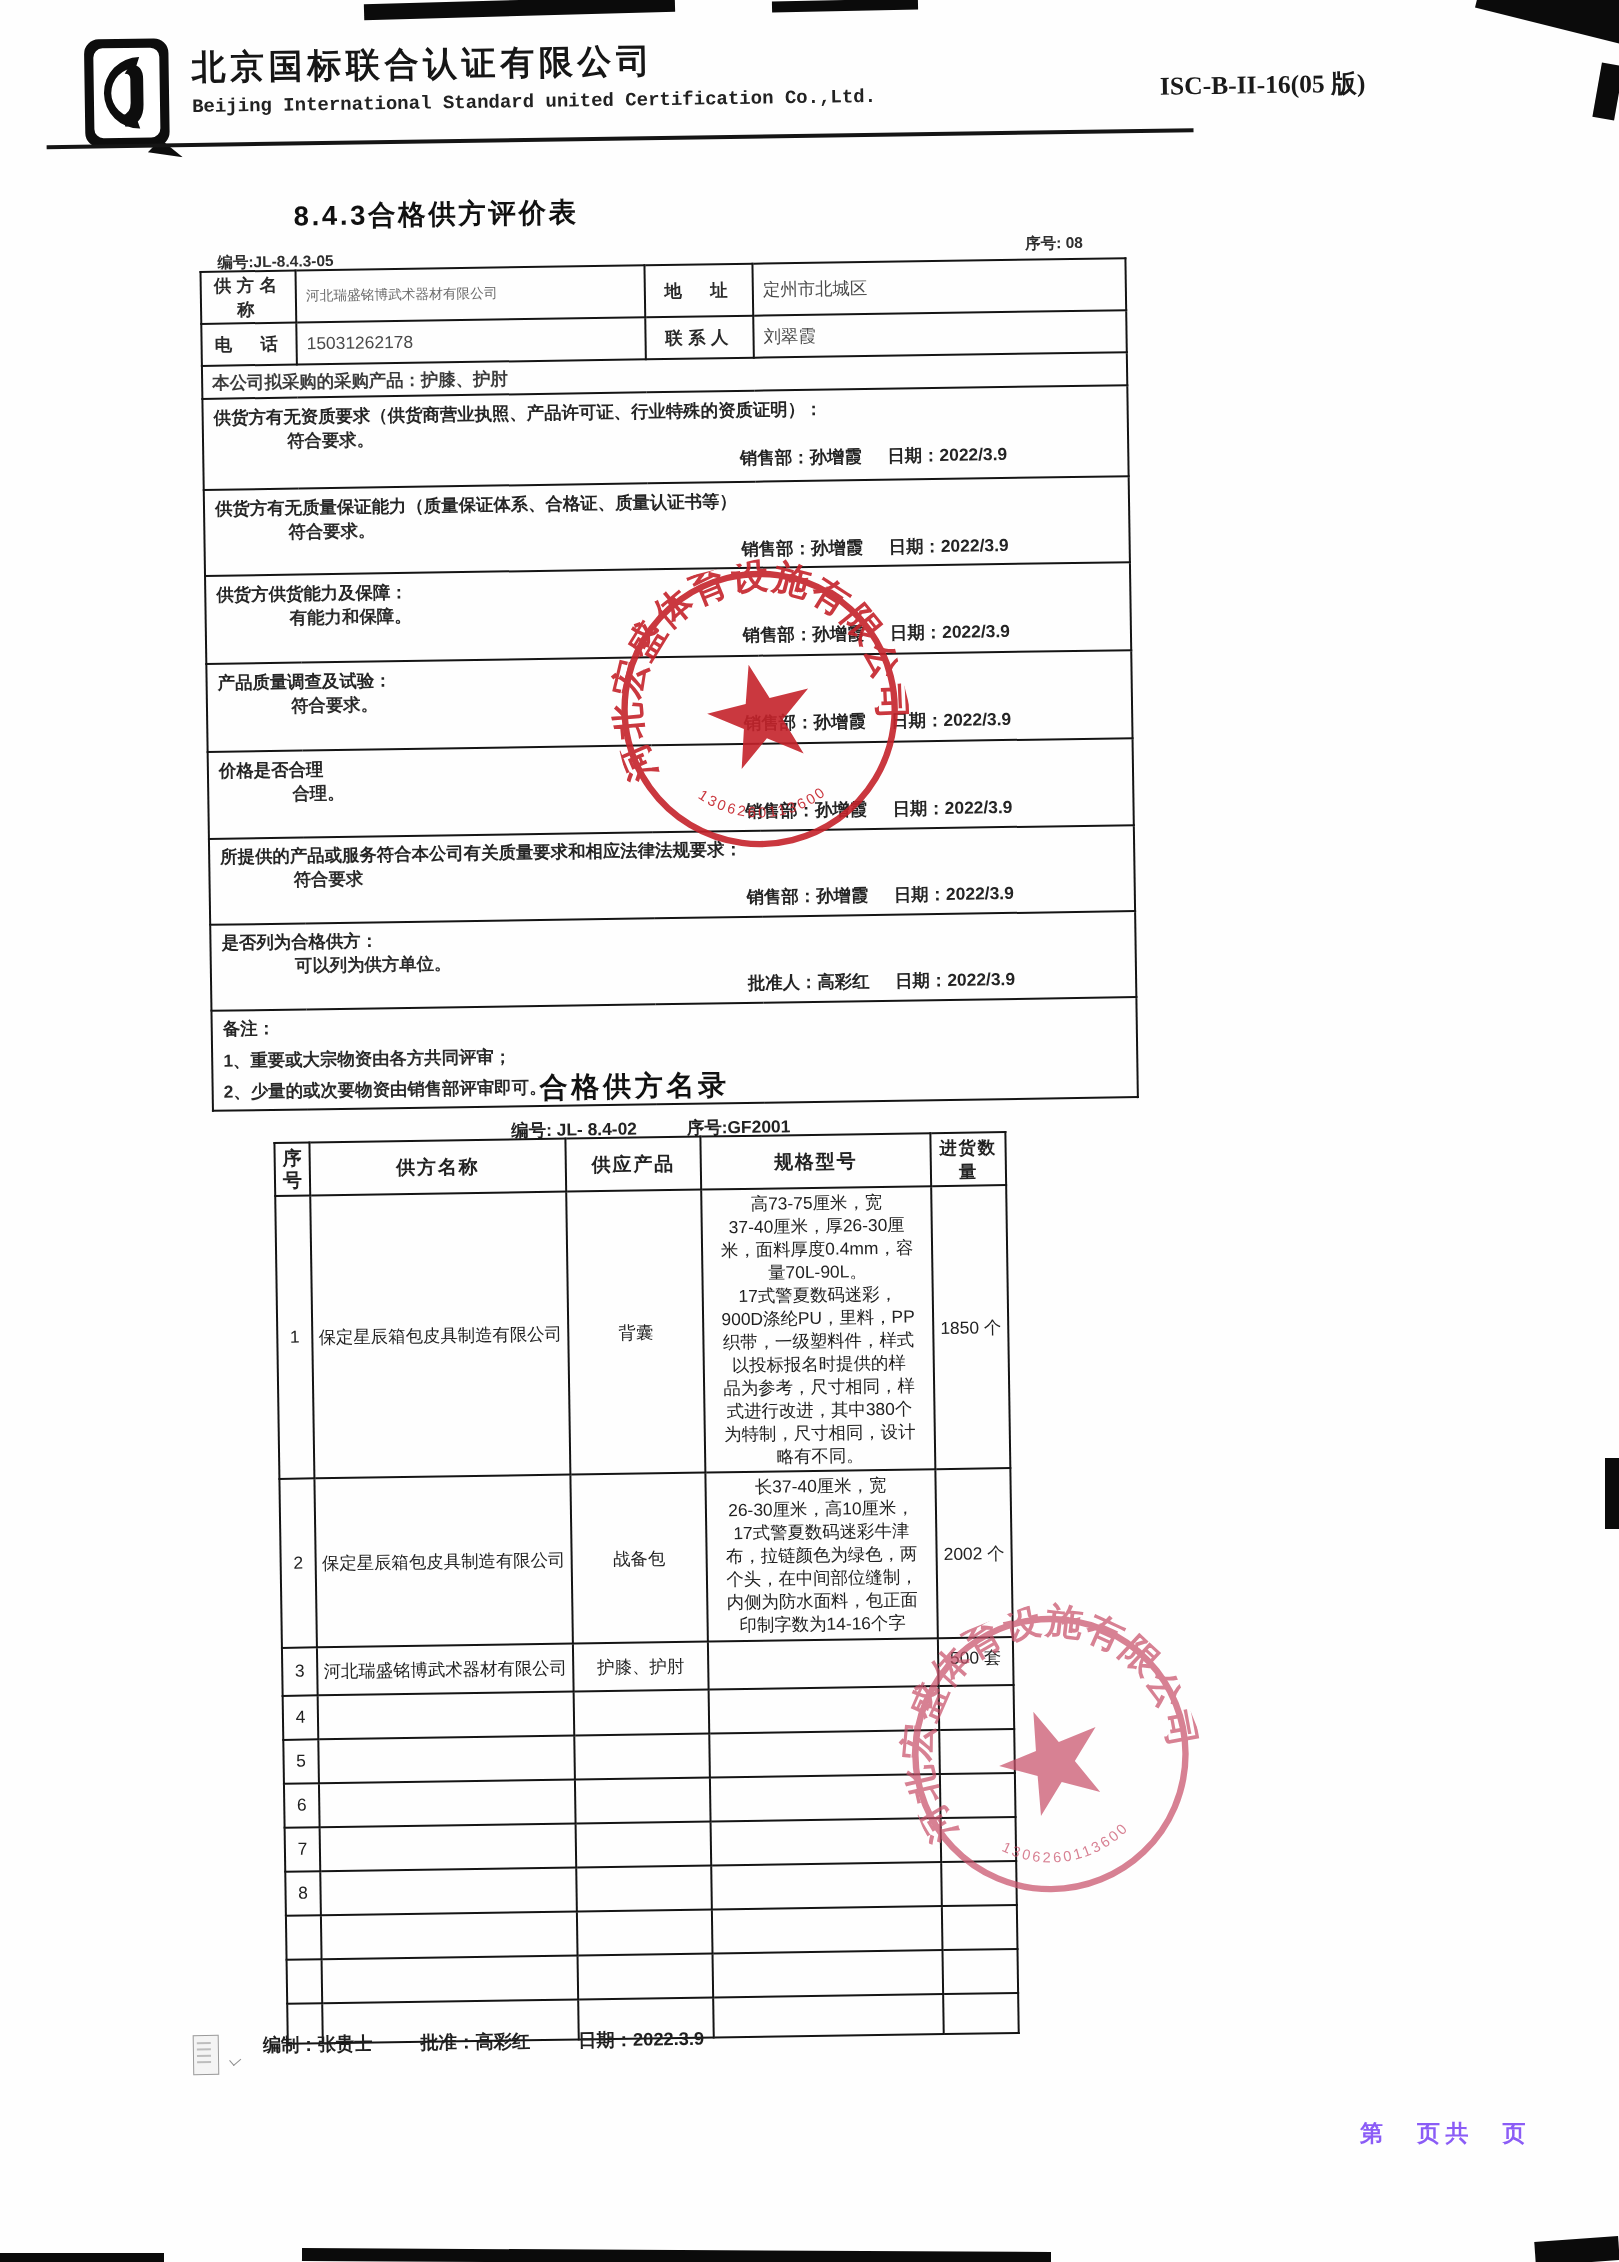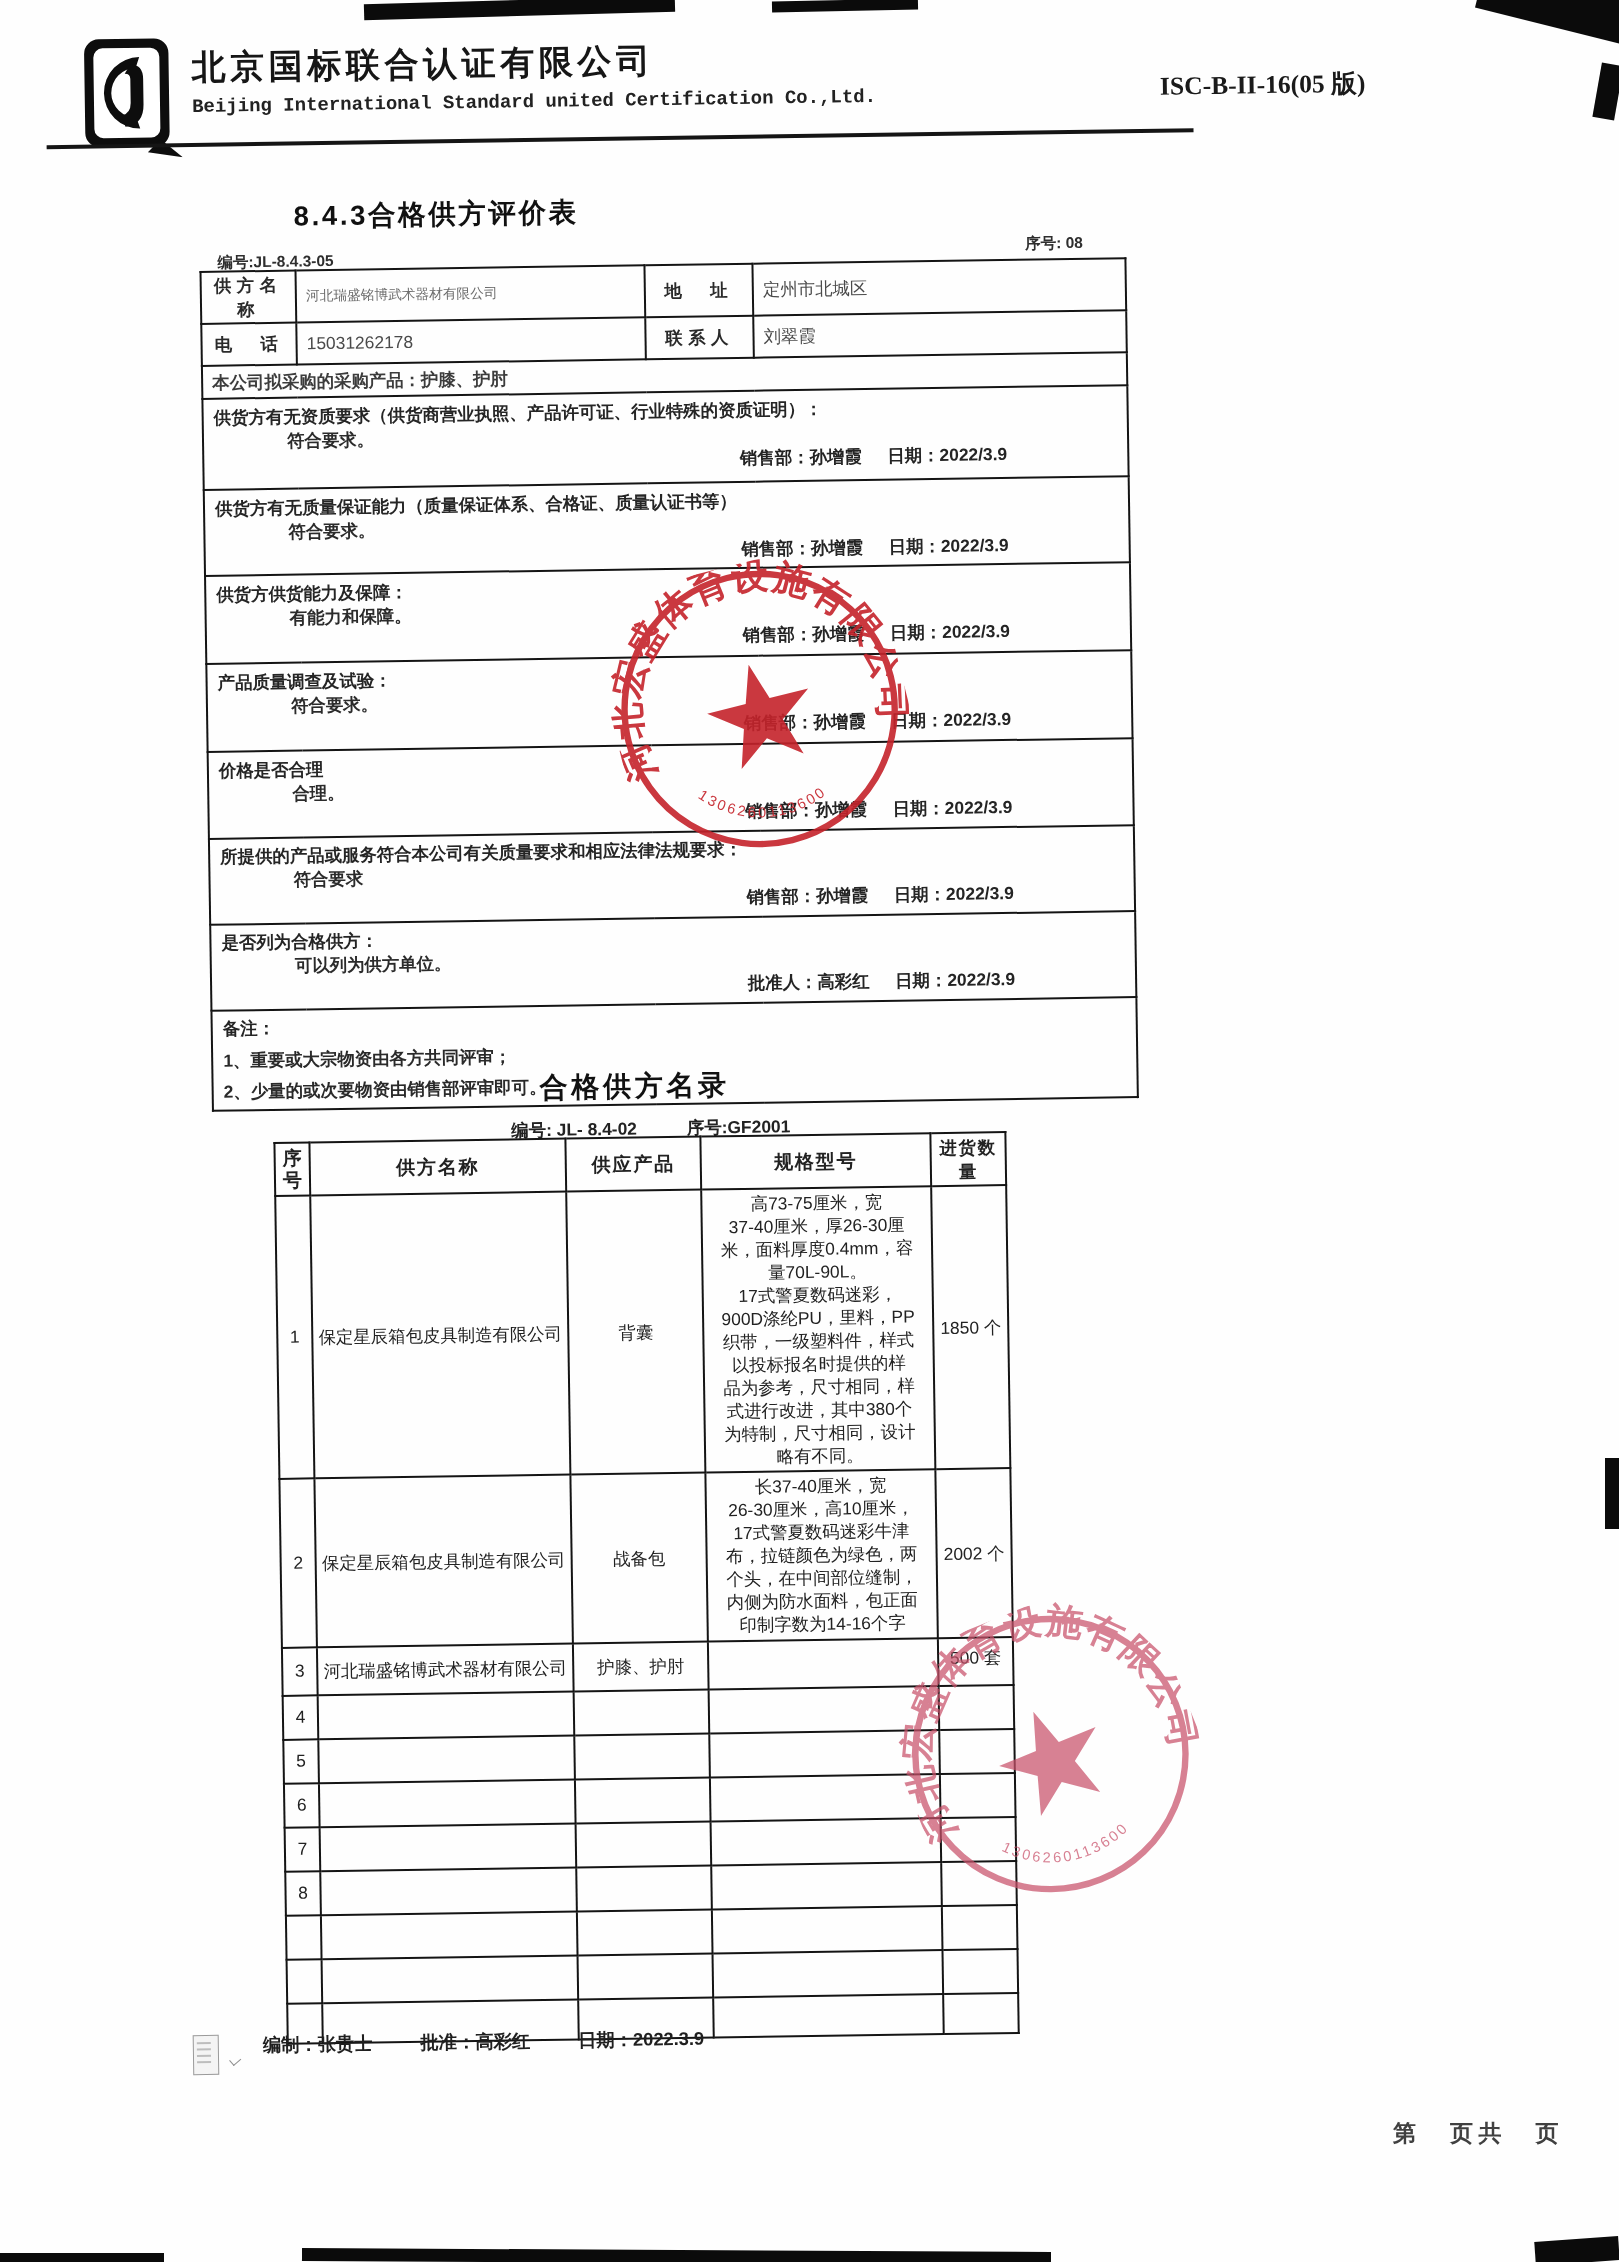--- a/index.html
+++ b/index.html
@@ -53,22 +53,22 @@
   .spec{white-space:pre-line;text-align:center;font-size:17.4px;line-height:23px;padding:2.7px 3.7px;
     vertical-align:middle !important;}
   .qtytop{vertical-align:top !important;padding-top:7.3px;}
   .list-footer{position:absolute;left:236px;top:2034px;font-size:18.3px;font-weight:bold;color:#1f1f1f;}
   .list-footer span{margin-right:48px;}
   
   .stamp{position:absolute;pointer-events:none;}
   .stamp1{left:614px;top:563px;transform:rotate(-14deg);opacity:0.9;}
   .stamp2{left:905px;top:1608px;transform:rotate(-22deg);opacity:0.72;}
   
-  .page-footer{position:absolute;left:1393px;top:2118px;font-size:23px;font-weight:bold;
-    letter-spacing:5.5px;font-family:Liberation Serif, serif;color:#404040;}
+  .page-footer{position:absolute;left:1360px;top:2118px;font-size:23px;font-weight:bold;
+    letter-spacing:5.5px;font-family:Liberation Serif, serif;color:#8b5cf6;}
   
   .art{position:absolute;background:#0b0b0b;}
   .doc-icon{position:absolute;left:166px;top:2036px;width:24px;height:38px;
     border:1.8px solid #9a9a9a;background:#f4f4f4;}
   .doc-icon:after{content:"";position:absolute;left:2.7px;top:5.5px;width:14.6px;height:2.7px;
     background:#bdbdbd;box-shadow:0 6.4px 0 #bdbdbd,0 12.8px 0 #bdbdbd,0 19px 0 #bdbdbd;}
   .tickmark{position:absolute;left:203px;top:2058px;width:9.1px;height:5.5px;
     border-left:1.8px solid #8f8f8f;border-bottom:1.8px solid #8f8f8f;transform:rotate(-40deg);background:none;}
 </style>
 </head>

